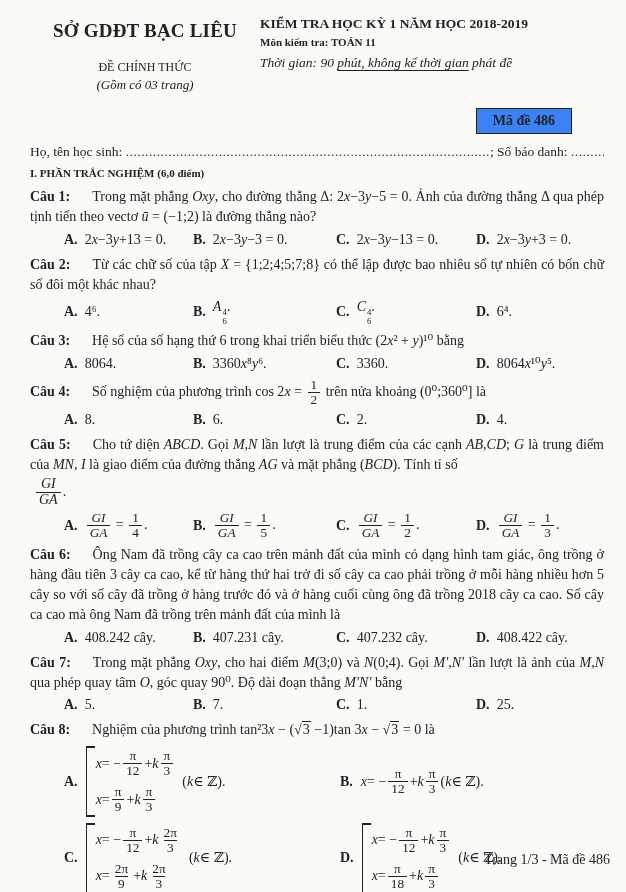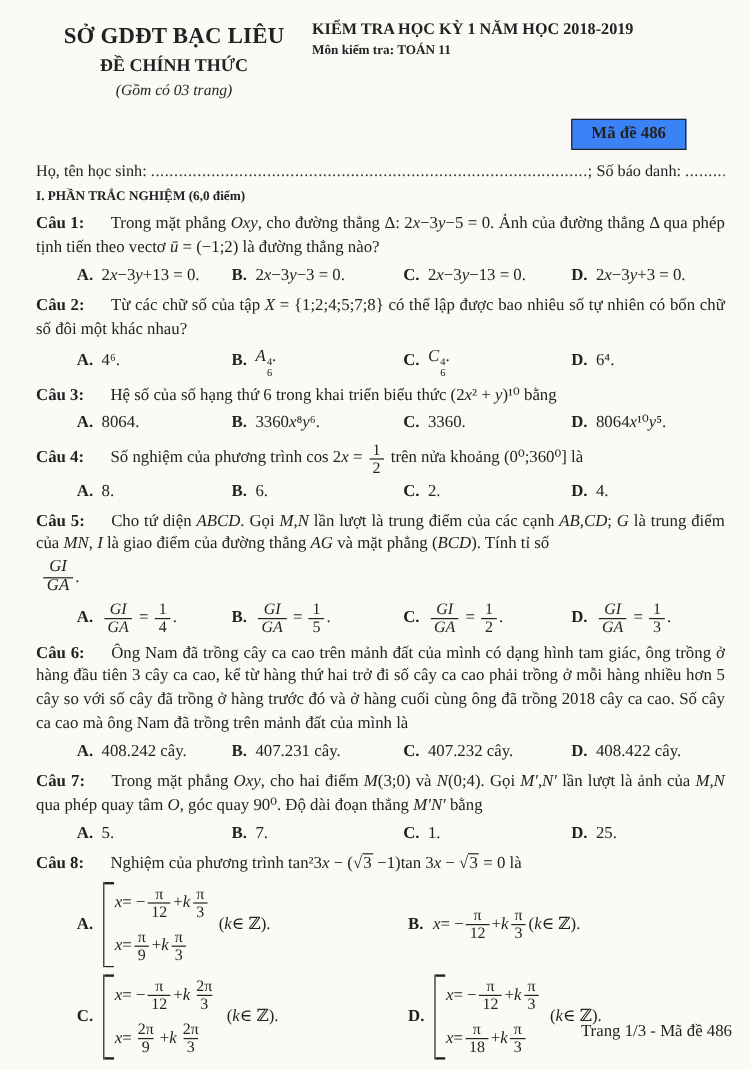--- a/index.html
+++ b/index.html
@@ -9,21 +9,21 @@
     font-family:"Liberation Serif","DejaVu Serif",serif;
     color:#222;font-size:14px;line-height:1.42;
   }
   .page{position:relative;width:626px;height:892px;padding:14px 22px 0 30px;box-sizing:border-box}
   .it{font-style:italic}
 
   
   .hdr{display:flex;align-items:flex-start}
   .hdr-left{width:230px;text-align:center;padding-top:4px}
   .hdr-left .dept{font-weight:bold;font-size:19px;letter-spacing:.2px;text-underline-offset:3px}
-  .hdr-left .doctype{font-weight:bold;font-size:15px;}
+  .hdr-left .doctype{font-weight:normal;font-size:12px;margin-top:14px}
   .hdr-left .pnote{font-style:italic;font-size:13px}
   .hdr-right{flex:1;text-align:left}
   .hdr-right .title{font-weight:bold;font-size:13.5px}
   .hdr-right .subject{font-weight:bold;font-size:11px;margin-top:2px}
   .hdr-right .time{font-style:italic;font-size:13.5px;margin-top:2px}
   .time-ul{text-decoration:underline;text-underline-offset:3px}
   .codebox-row{display:flex;justify-content:flex-end;padding-right:32px;margin-top:14px}
   .codebox{border:1.6px solid #222;padding:2px 16px;font-weight:bold;font-size:14px;background:#3b82f6}
 
   
@@ -77,20 +77,21 @@
 
   <div class="hdr">
     <div class="hdr-left">
       <div class="dept">SỞ GDĐT BẠC LIÊU</div>
       <div class="doctype">ĐỀ CHÍNH THỨC</div>
       <div class="pnote">(Gồm có 03 trang)</div>
     </div>
     <div class="hdr-right">
       <div class="title">KIỂM TRA HỌC KỲ 1 NĂM HỌC 2018-2019</div>
       <div class="subject">Môn kiểm tra: TOÁN 11</div>
+      <div class="time"><span>Thời gian: 90 </span><span class="time-ul">phút, không kể thời gian</span><span> phát đề</span></div>
     </div>
   </div>
 
   <div class="codebox-row">
     <div class="codebox">Mã đề 486</div>
   </div>
 
   <div class="student">
     <span>Họ, tên học sinh:</span>
     <span class="dots">..............................................................................................</span><span>; Số báo danh:</span>

